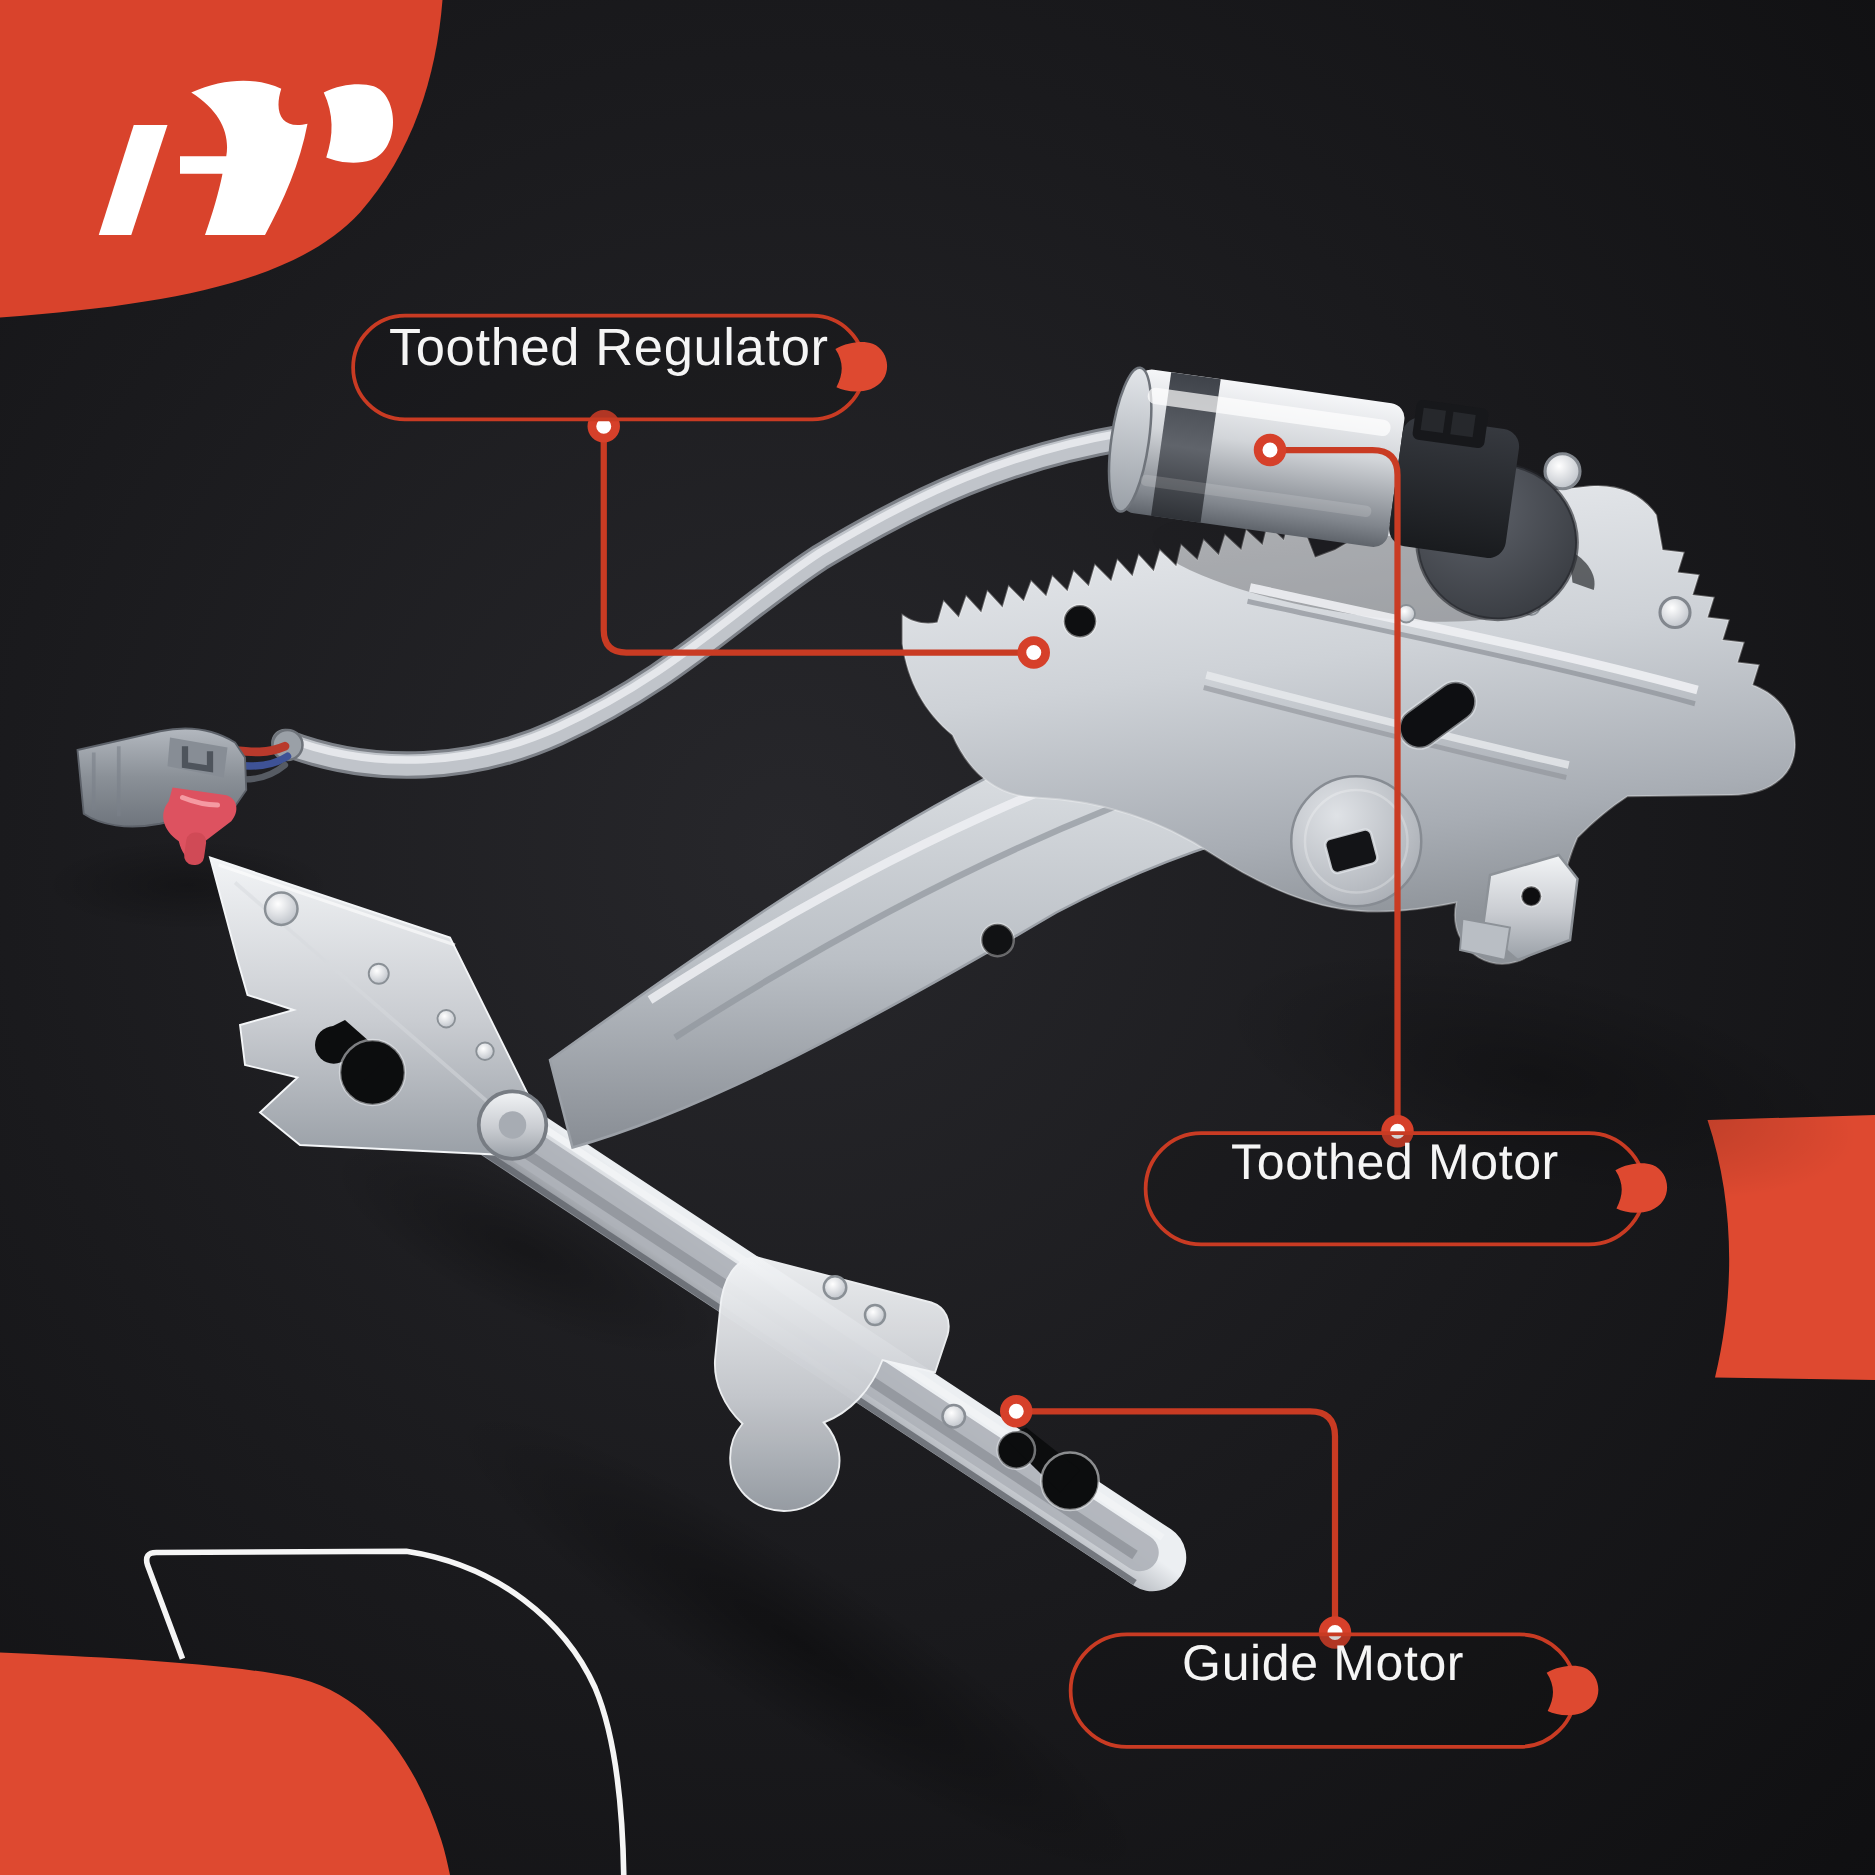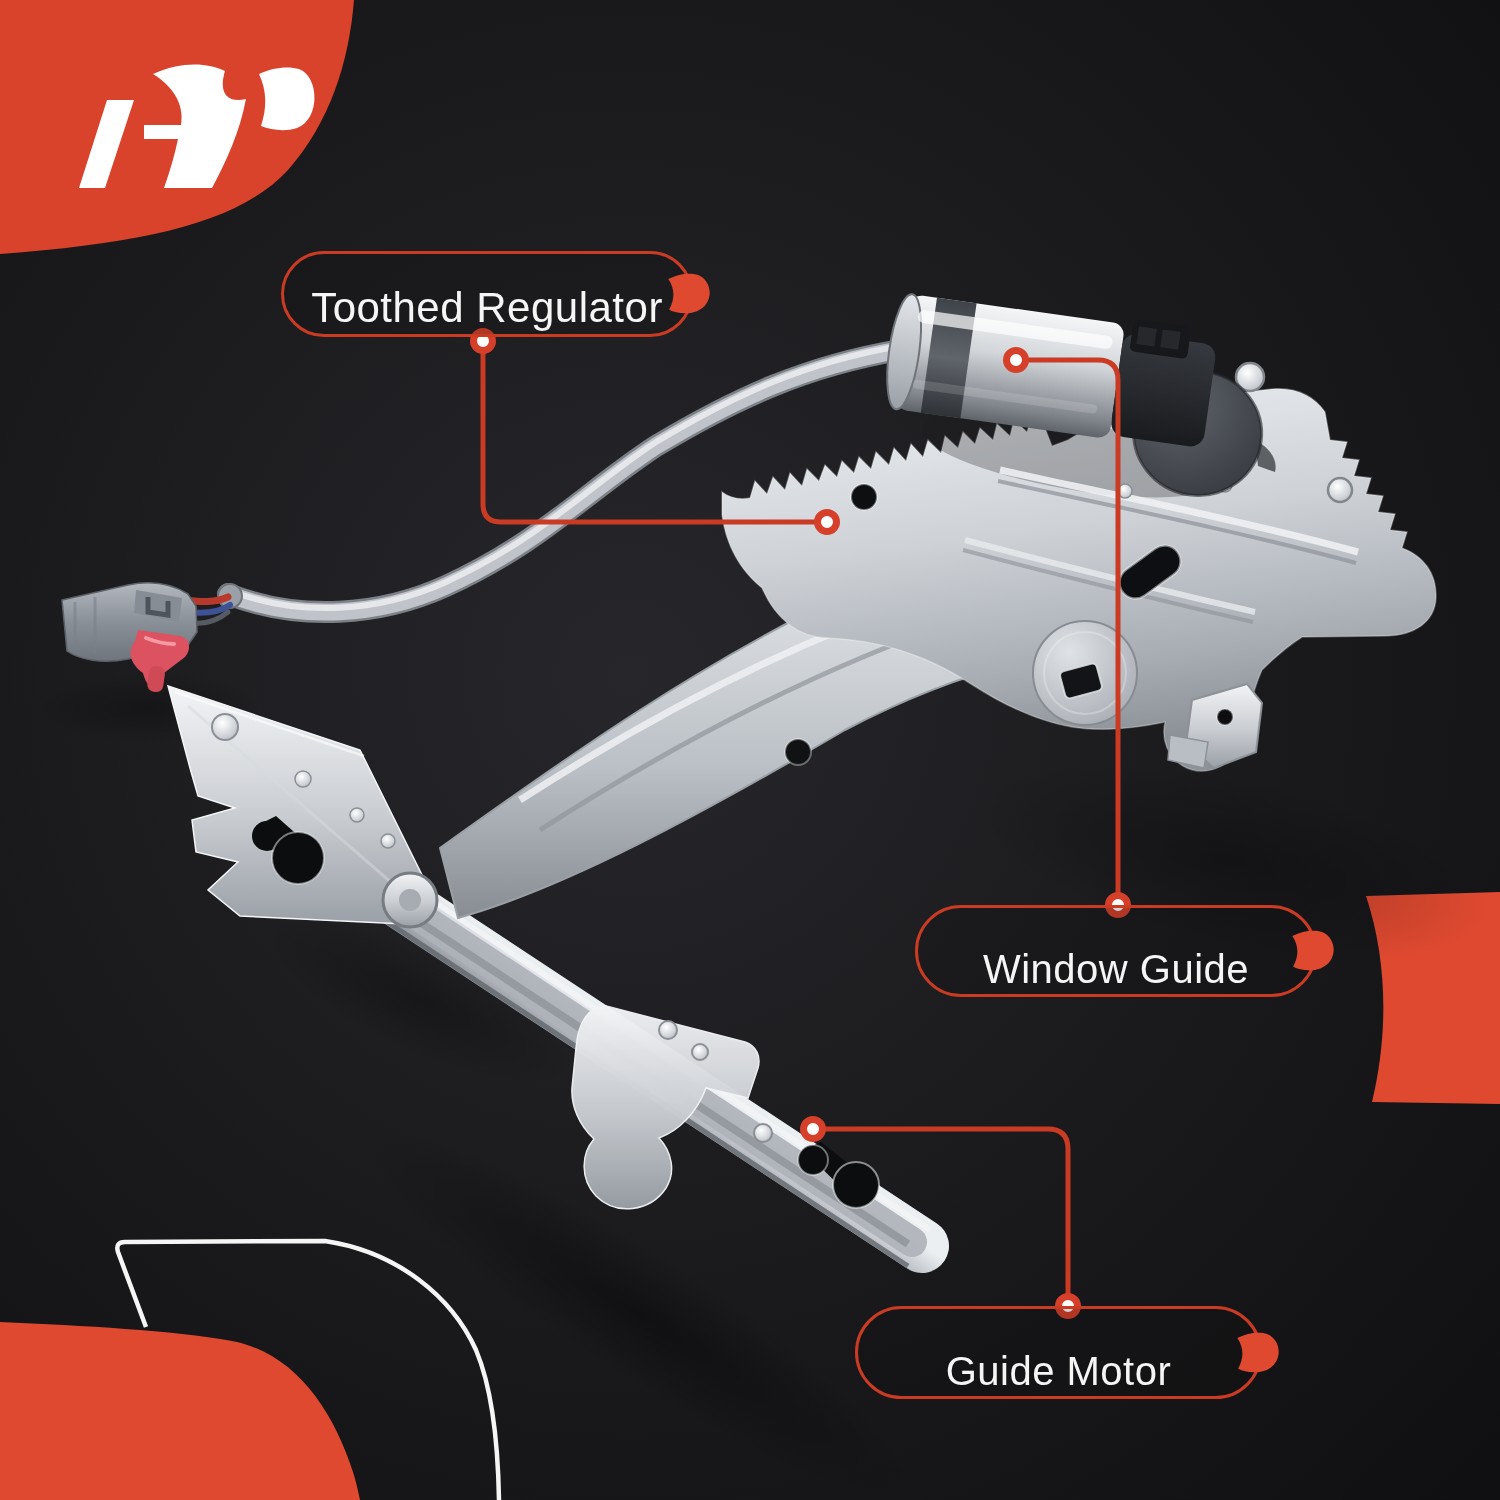--- a/index.html
+++ b/index.html
@@ -5,21 +5,21 @@
   html,body{margin:0;padding:0;background:#000;}
   .stage{
     position:relative;width:1500px;height:1500px;overflow:hidden;
     background:radial-gradient(120% 120% at 42% 45%, #27272b 0%, #1a1a1d 35%, #101012 65%, #060607 100%);
     font-family:"Liberation Sans", sans-serif;
   }
   svg.art{position:absolute;left:0;top:0;width:1500px;height:1500px;display:block;}
   .pill{
     position:absolute;box-sizing:border-box;
     border:3.5px solid #C93B23;border-radius:70px;
-    display:flex;align-items:flex-end;justify-content:center;
+    display:flex;align-items:flex-start;justify-content:center;
     color:#F5F5F5;background:rgba(10,10,11,0.18);
   }
   .pill .label{font-size:42px;font-weight:400;letter-spacing:.5px;white-space:nowrap;padding-bottom:2px;}
   .pill svg.flag{position:absolute;right:-23px;top:50%;transform:translateY(-50%);width:48px;height:50px;}
   #pill-guide-rail .label,#pill-window-motor .label{font-size:40px;}
 </style>
 </head>
 <body>
 
 <div class="stage">
@@ -260,21 +260,21 @@
 </svg>
 
 <div class="pill" id="pill-toothed-regulator" style="left:281px;top:251px;width:412px;height:86px;">
   <span class="label">Toothed Regulator</span>
   <svg class="flag" viewBox="0 0 58 52">
         <use href="#flagShape"></use>
       </svg>
 </div>
 
 <div class="pill" id="pill-window-motor" style="left:915px;top:905px;width:402px;height:92px;">
-  <span class="label">Window Guide</span>
+  <span class="label">Toothed Motor</span>
   <svg class="flag" viewBox="0 0 58 52">
         <use href="#flagShape"></use>
       </svg>
 </div>
 
 <div class="pill" id="pill-guide-rail" style="left:855px;top:1306px;width:407px;height:93px;">
   <span class="label">Guide Motor</span>
   <svg class="flag" viewBox="0 0 58 52">
         <use href="#flagShape"></use>
       </svg>

